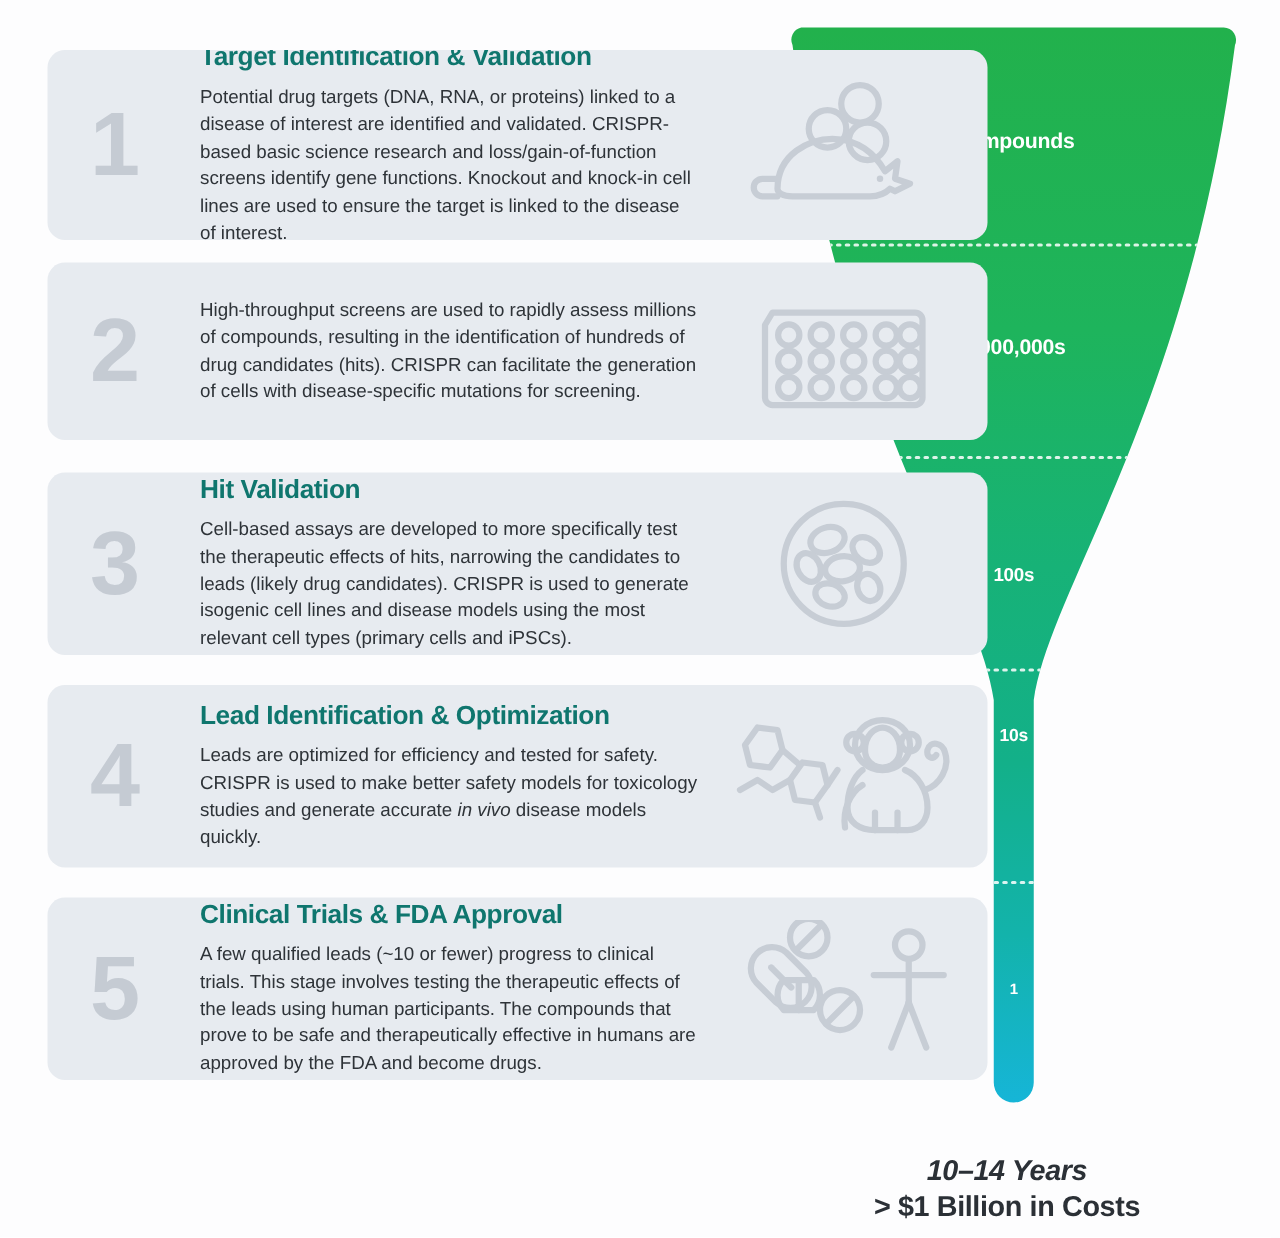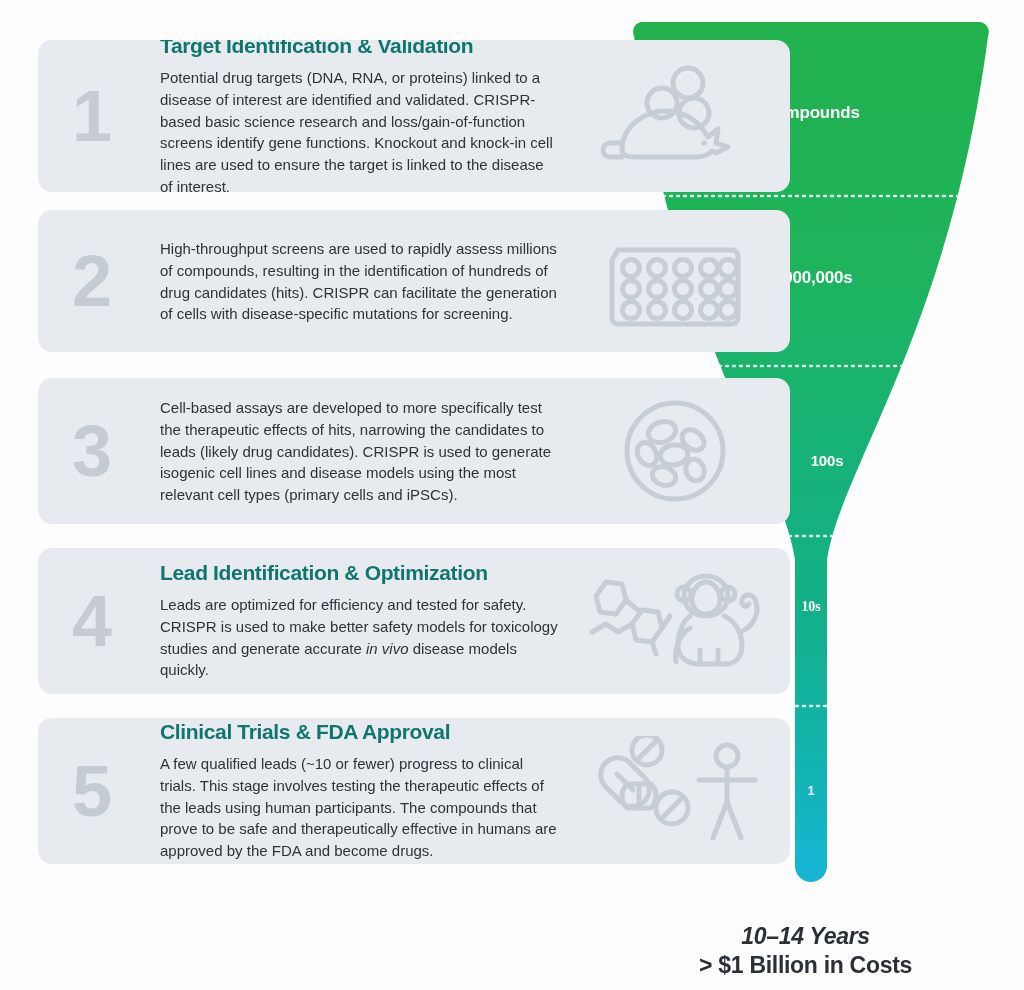--- a/index.html
+++ b/index.html
@@ -156,22 +156,22 @@
       <line x1="600" y1="196" x2="1000" y2="196"></line>
       <line x1="600" y1="366" x2="1000" y2="366"></line>
       <line x1="600" y1="536" x2="1000" y2="536"></line>
       <line x1="600" y1="706" x2="1000" y2="706"></line>
     </g>
   </svg>
 
   <div id="funnel-labels">
     <div class="funnel-label" style="left:811px; top:113px; font-size:17px;">Compounds</div>
     <div class="funnel-label" style="left:811px; top:278px; font-size:17px;">1,000,000s</div>
-    <div class="funnel-label" style="left:811px; top:460px; font-size:15px;margin-left:16px;">100s</div>
-    <div class="funnel-label" style="left:811px; top:607px; font-size:14px;font-family:Liberation Serif, serif;">10s</div>
+    <div class="funnel-label" style="left:811px; top:460px; font-size:15px;">100s</div>
+    <div class="funnel-label" style="left:811px; top:588px; font-size:14px;">10s</div>
     <div class="funnel-label" style="left:811px; top:791px; font-size:12px;">1</div>
   </div>
 
   <div class="card" style="top:40px; height:152px;">
     <div class="card-num">1</div>
     <div class="card-body">
       <h2 class="card-title">Target Identification &amp; Validation</h2>
       <p class="card-desc">Potential drug targets (DNA, RNA, or proteins) linked to a disease of interest are identified and validated. CRISPR-based basic science research and loss/gain-of-function screens identify gene functions. Knockout and knock-in cell lines are used to ensure the target is linked to the disease of interest.</p>
     </div>
     <div class="card-icon">
@@ -213,20 +213,21 @@
         <circle cx="83" cy="84" r="8.5"></circle>
           <circle cx="109" cy="84" r="8.5"></circle>
         <circle cx="128" cy="84" r="8.5"></circle>
       </svg>
     </div>
   </div>
 
   <div class="card" style="top:378px; height:146px;">
     <div class="card-num">3</div>
     <div class="card-body">
+      <h2 class="card-title">Hit Validation</h2>
       <p class="card-desc">Cell-based assays are developed to more specifically test the therapeutic effects of hits, narrowing the candidates to leads (likely drug candidates). CRISPR is used to generate isogenic cell lines and disease models using the most relevant cell types (primary cells and iPSCs).</p>
     </div>
     <div class="card-icon">
       <svg viewBox="0 0 150 110" width="150" height="110">
         <circle cx="75" cy="55" r="48"></circle>
         <ellipse cx="62" cy="36" rx="14" ry="10" transform="rotate(-18 62 36)"></ellipse>
         <ellipse cx="93" cy="44" rx="12" ry="9" transform="rotate(38 93 44)"></ellipse>
         <ellipse cx="47" cy="58" rx="12" ry="9" transform="rotate(62 47 58)"></ellipse>
         <ellipse cx="74" cy="59" rx="14" ry="10" transform="rotate(-8 74 59)"></ellipse>
         <ellipse cx="64" cy="80" rx="12" ry="9" transform="rotate(18 64 80)"></ellipse>

